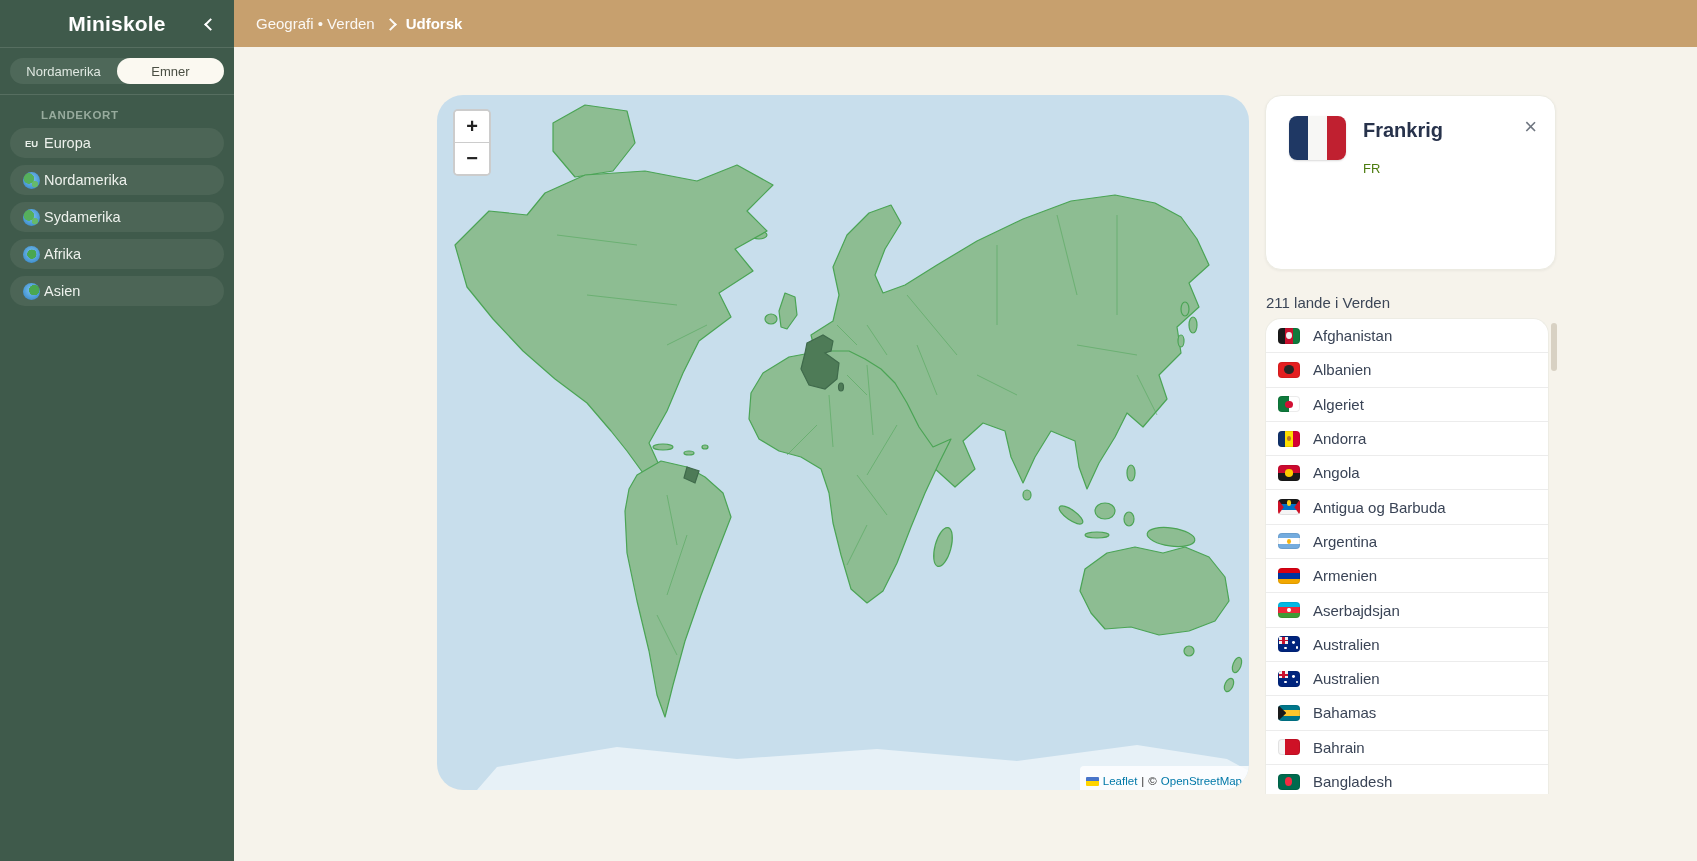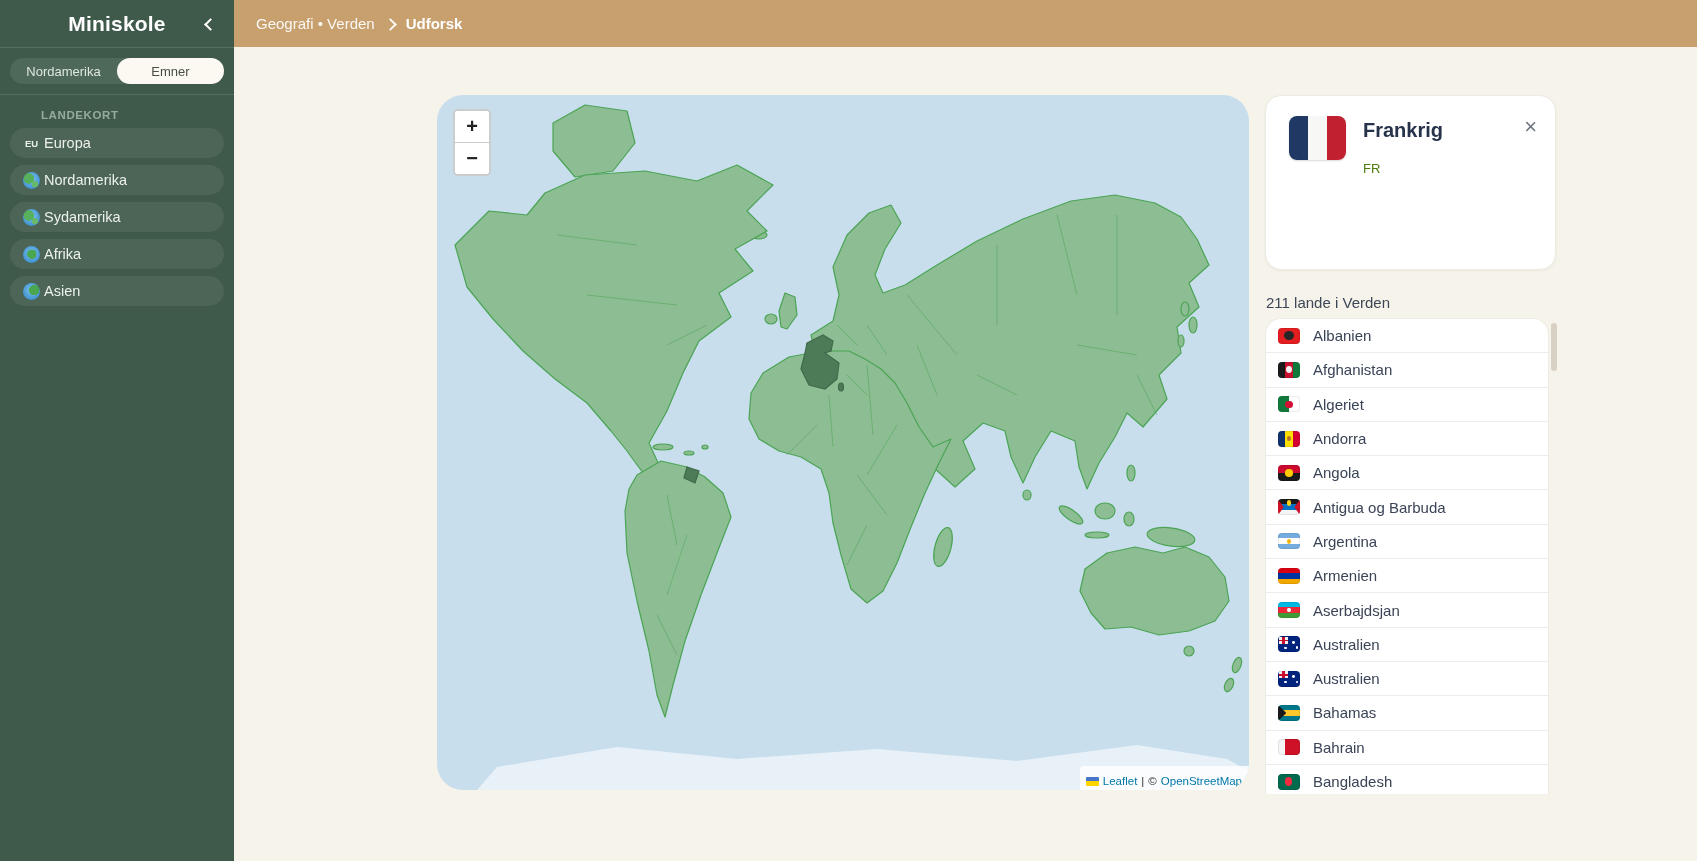--- a/index.html
+++ b/index.html
@@ -210,30 +210,30 @@
       <div class="card-name">Frankrig</div>
       <div class="card-code">FR</div>
     </div>
     <span class="card-close">×</span>
   </div>
 </section>
 
 <div class="list-head">211 lande i Verden</div>
 <div class="clist">
     <div class="list-row">
+    <span class="cflag" style="background: linear-gradient(90deg, rgb(26, 26, 26) 0%, rgb(26, 26, 26) 33.3333%, rgb(200, 16, 46) 33.3333%, rgb(200, 16, 46) 66.6667%, rgb(15, 122, 60) 66.6667%, rgb(15, 122, 60) 100%);">
+        <div class="emblem circle" style="left: 36%; top: 28%; width: 28%; height: 44%; background: rgb(242, 242, 242);"></div>
+      </span>
+    <span class="cname">Afghanistan</span>
+  </div>
+    <div class="list-row">
     <span class="cflag" style="background: linear-gradient(90deg, rgb(228, 30, 32) 0%, rgb(228, 30, 32) 100%);">
         <div class="emblem circle" style="left: 28%; top: 22%; width: 44%; height: 56%; background: rgb(38, 38, 38);"></div>
       </span>
     <span class="cname">Albanien</span>
-  </div>
-    <div class="list-row">
-    <span class="cflag" style="background: linear-gradient(90deg, rgb(26, 26, 26) 0%, rgb(26, 26, 26) 33.3333%, rgb(200, 16, 46) 33.3333%, rgb(200, 16, 46) 66.6667%, rgb(15, 122, 60) 66.6667%, rgb(15, 122, 60) 100%);">
-        <div class="emblem circle" style="left: 36%; top: 28%; width: 28%; height: 44%; background: rgb(242, 242, 242);"></div>
-      </span>
-    <span class="cname">Afghanistan</span>
   </div>
     <div class="list-row">
     <span class="cflag" style="background: linear-gradient(90deg, rgb(15, 122, 60) 0%, rgb(15, 122, 60) 50%, rgb(255, 255, 255) 50%, rgb(255, 255, 255) 100%);">
         <div class="emblem circle" style="left: 34%; top: 28%; width: 32%; height: 44%; background: rgb(210, 16, 52);"></div>
       </span>
     <span class="cname">Algeriet</span>
   </div>
     <div class="list-row">
     <span class="cflag" style="background: linear-gradient(90deg, rgb(16, 49, 107) 0%, rgb(16, 49, 107) 33.3333%, rgb(254, 223, 0) 33.3333%, rgb(254, 223, 0) 66.6667%, rgb(213, 0, 50) 66.6667%, rgb(213, 0, 50) 100%);">
         <div class="emblem circle" style="left: 40%; top: 34%; width: 20%; height: 32%; background: rgb(181, 118, 42);"></div>

